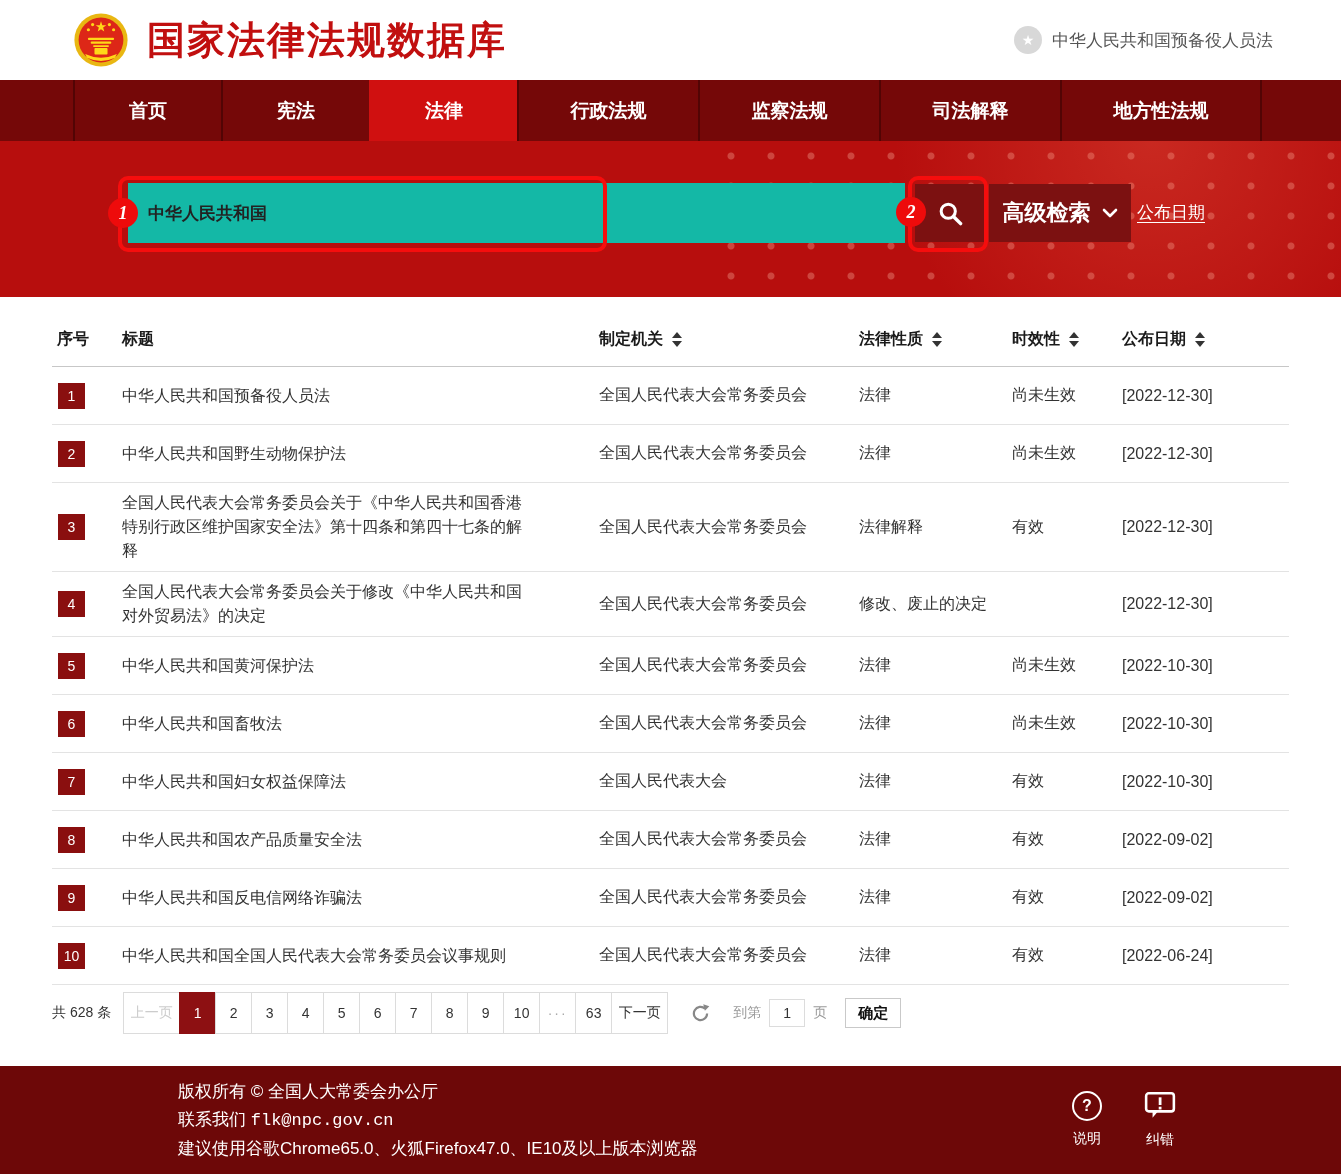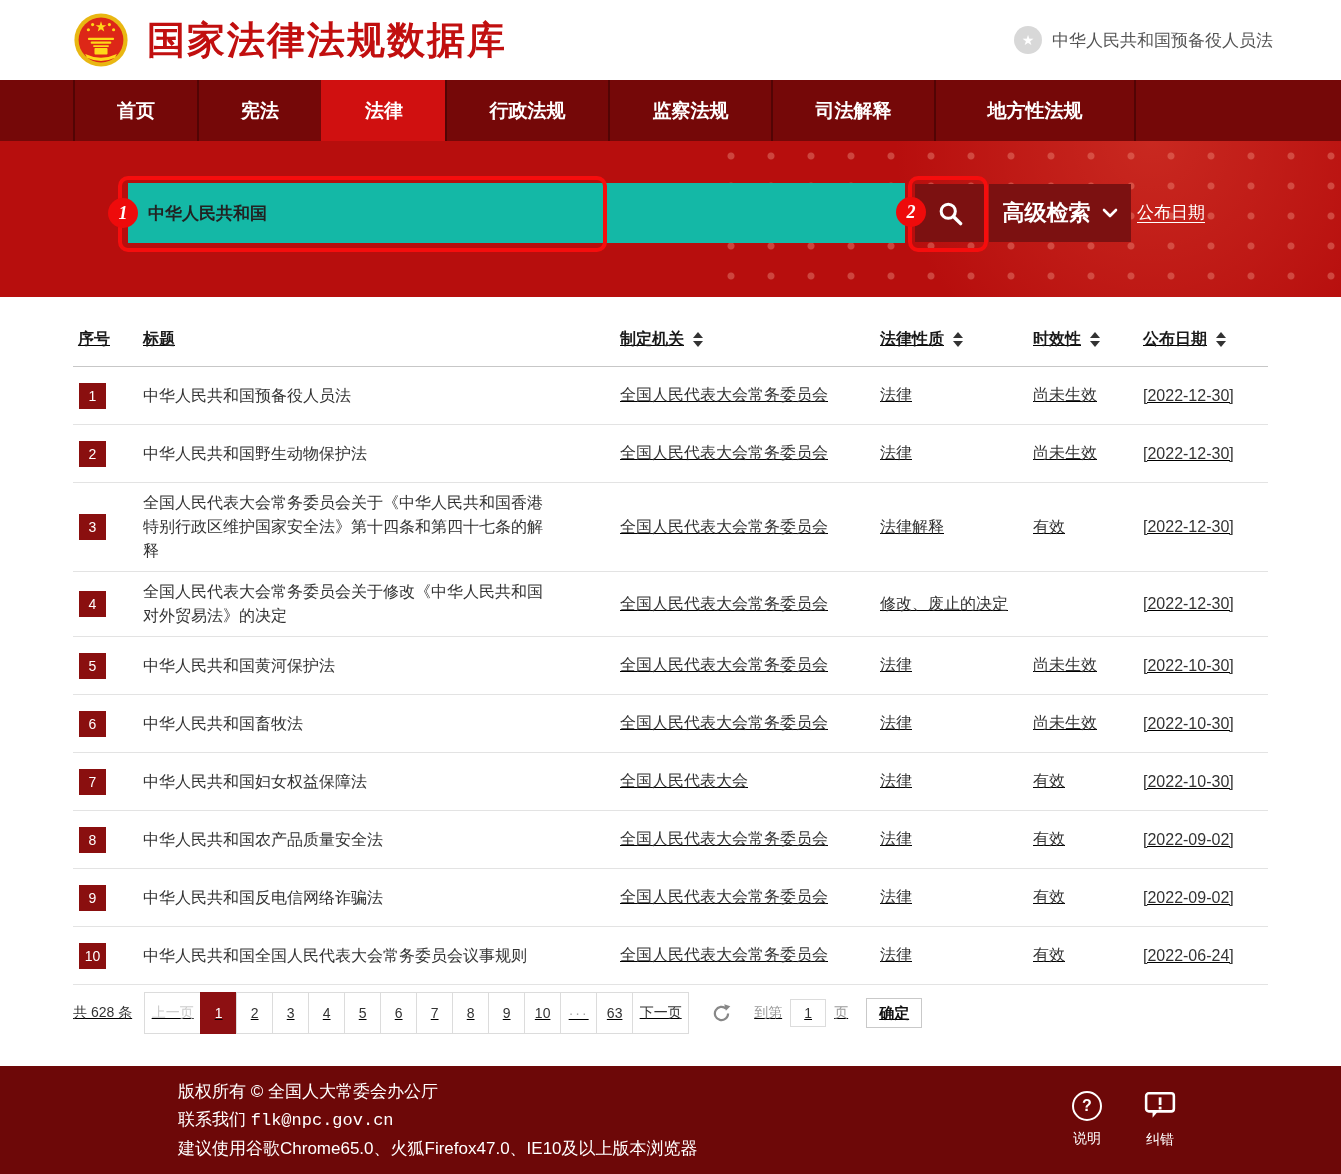--- a/index.html
+++ b/index.html
@@ -11,24 +11,24 @@
   .site-header { height:80px; display:flex; align-items:center; justify-content:space-between;
                  padding:0 68px 0 73px; background:#fff; }
   .brand { display:flex; align-items:center; gap:18px; }
   .site-title { margin:0; font-size:38px; font-weight:bold; color:#c10f0f; letter-spacing:2px; }
   .welcome { display:flex; align-items:center; gap:10px; color:#555; font-size:17px; }
   .welcome-avatar { width:28px; height:28px; border-radius:50%; background:#d8d8d8; color:#fff;
                     display:flex; align-items:center; justify-content:center; font-size:14px; }
 
   
   .main-nav { height:61px; background:#750808; display:flex; padding-left:73px; }
-  .nav-tab { width:124px; display:flex; align-items:center; justify-content:center; color:#fff;
+  .nav-tab { width:148px; display:flex; align-items:center; justify-content:center; color:#fff;
              font-size:19px; font-weight:bold; border-left:2px solid rgba(40,0,0,.45);
              cursor:pointer; text-decoration:none; }
-  .nav-tab.wide { width:163px; }
+  .nav-tab.wide { width:181px; }
   .nav-tab.last { width:202px; border-right:2px solid rgba(40,0,0,.45); }
   .nav-tab.active { background:#d01010; border-color:transparent; }
 
   
   .search-banner { position:relative; height:156px; background:#b70e0d; overflow:hidden; }
   .banner-texture { position:absolute; top:0; right:0; width:47%; height:100%;
                     background-image:radial-gradient(circle, rgba(255,195,175,.30) 3px, rgba(255,195,175,0) 4px);
                     background-size:40px 30px; pointer-events:none; }
   .banner-texture2 { position:absolute; top:0; right:0; width:47%; height:100%;
                      background:radial-gradient(circle at 70% 0%, rgba(255,120,90,.25), rgba(255,120,90,0) 55%);
@@ -49,21 +49,21 @@
   .som-box-1 { left:118px; top:35px; width:489px; height:76px; }
   .som-box-2 { left:908px; top:35px; width:80px; height:76px; }
   .som-badge { position:absolute; width:30px; height:30px; border-radius:50%; background:#ee0b0b;
                color:#fff; font-weight:bold; font-style:italic; font-size:18px;
                display:flex; align-items:center; justify-content:center;
                font-family:"Liberation Serif",serif; pointer-events:none; }
   .som-badge-1 { left:108px; top:57px; }
   .som-badge-2 { left:896px; top:56px; }
 
   
-  .content { padding:0 73px;text-decoration:underline; }
+  .content { padding:0 52px; }
   .thead, .tr { display:grid; grid-template-columns:70px 477px 260px 153px 110px 125px; align-items:center; }
   .thead { padding:32px 0 16px; border-bottom:1px solid #c7c7c7; font-size:16px; font-weight:bold; color:#1a1a1a; }
   .th { display:flex; align-items:center; gap:9px; }
   .th.first { padding-left:5px; }
   .sort { display:inline-flex; flex-direction:column; gap:3px; cursor:pointer; }
   .tri-up { width:0; height:0; border-left:5px solid transparent; border-right:5px solid transparent;
             border-bottom:6px solid #333; }
   .tri-down { width:0; height:0; border-left:5px solid transparent; border-right:5px solid transparent;
               border-top:6px solid #333; }
   .tr { min-height:58px; border-bottom:1px solid #e3e3e3; font-size:16px; color:#333; padding:8px 0; }

